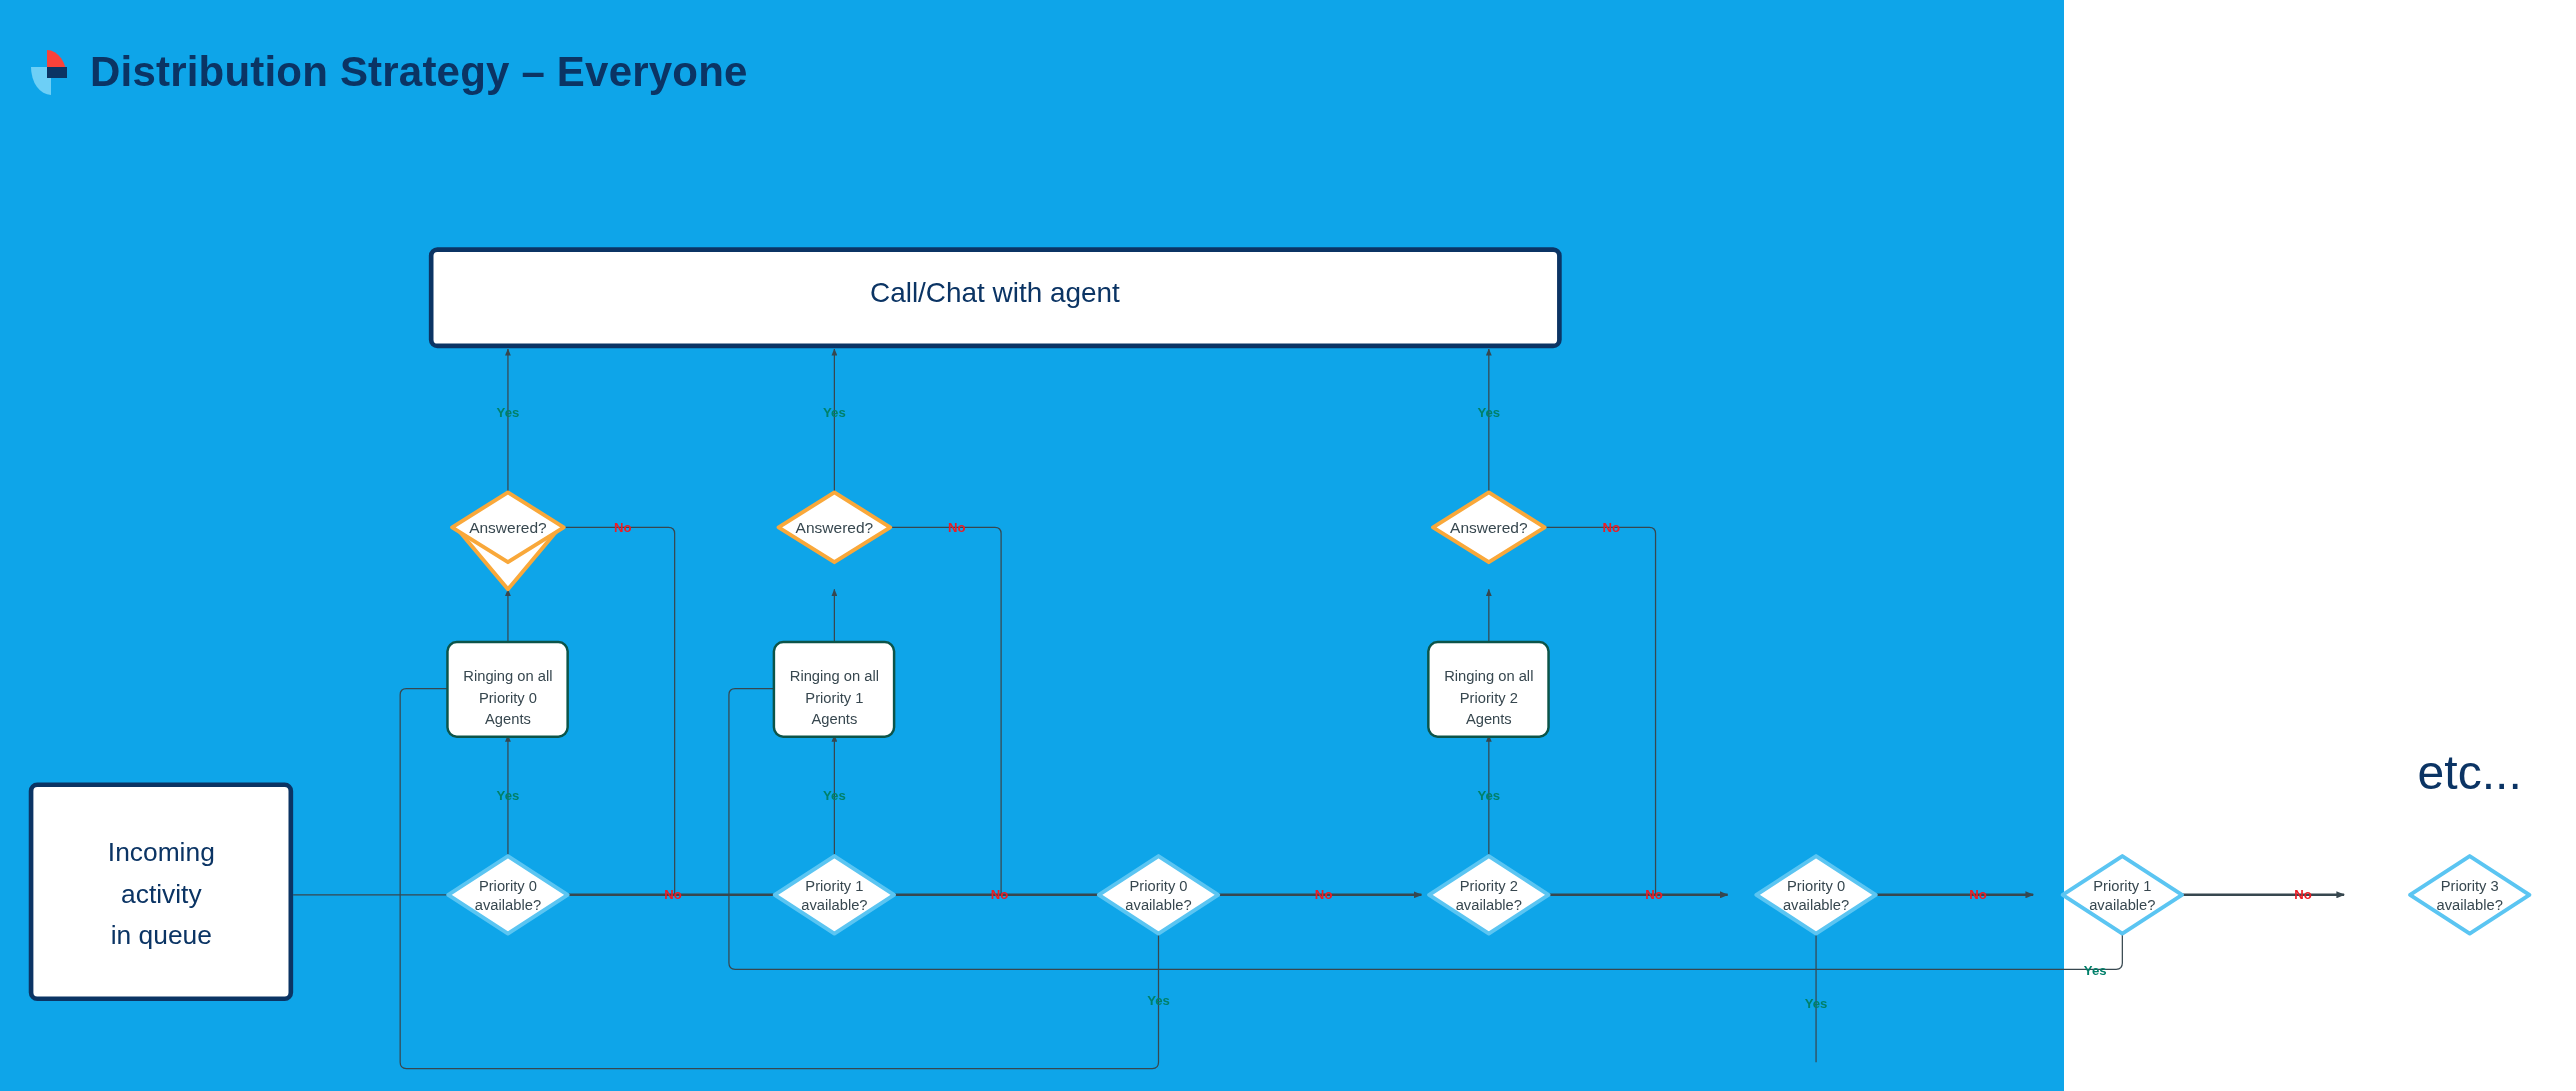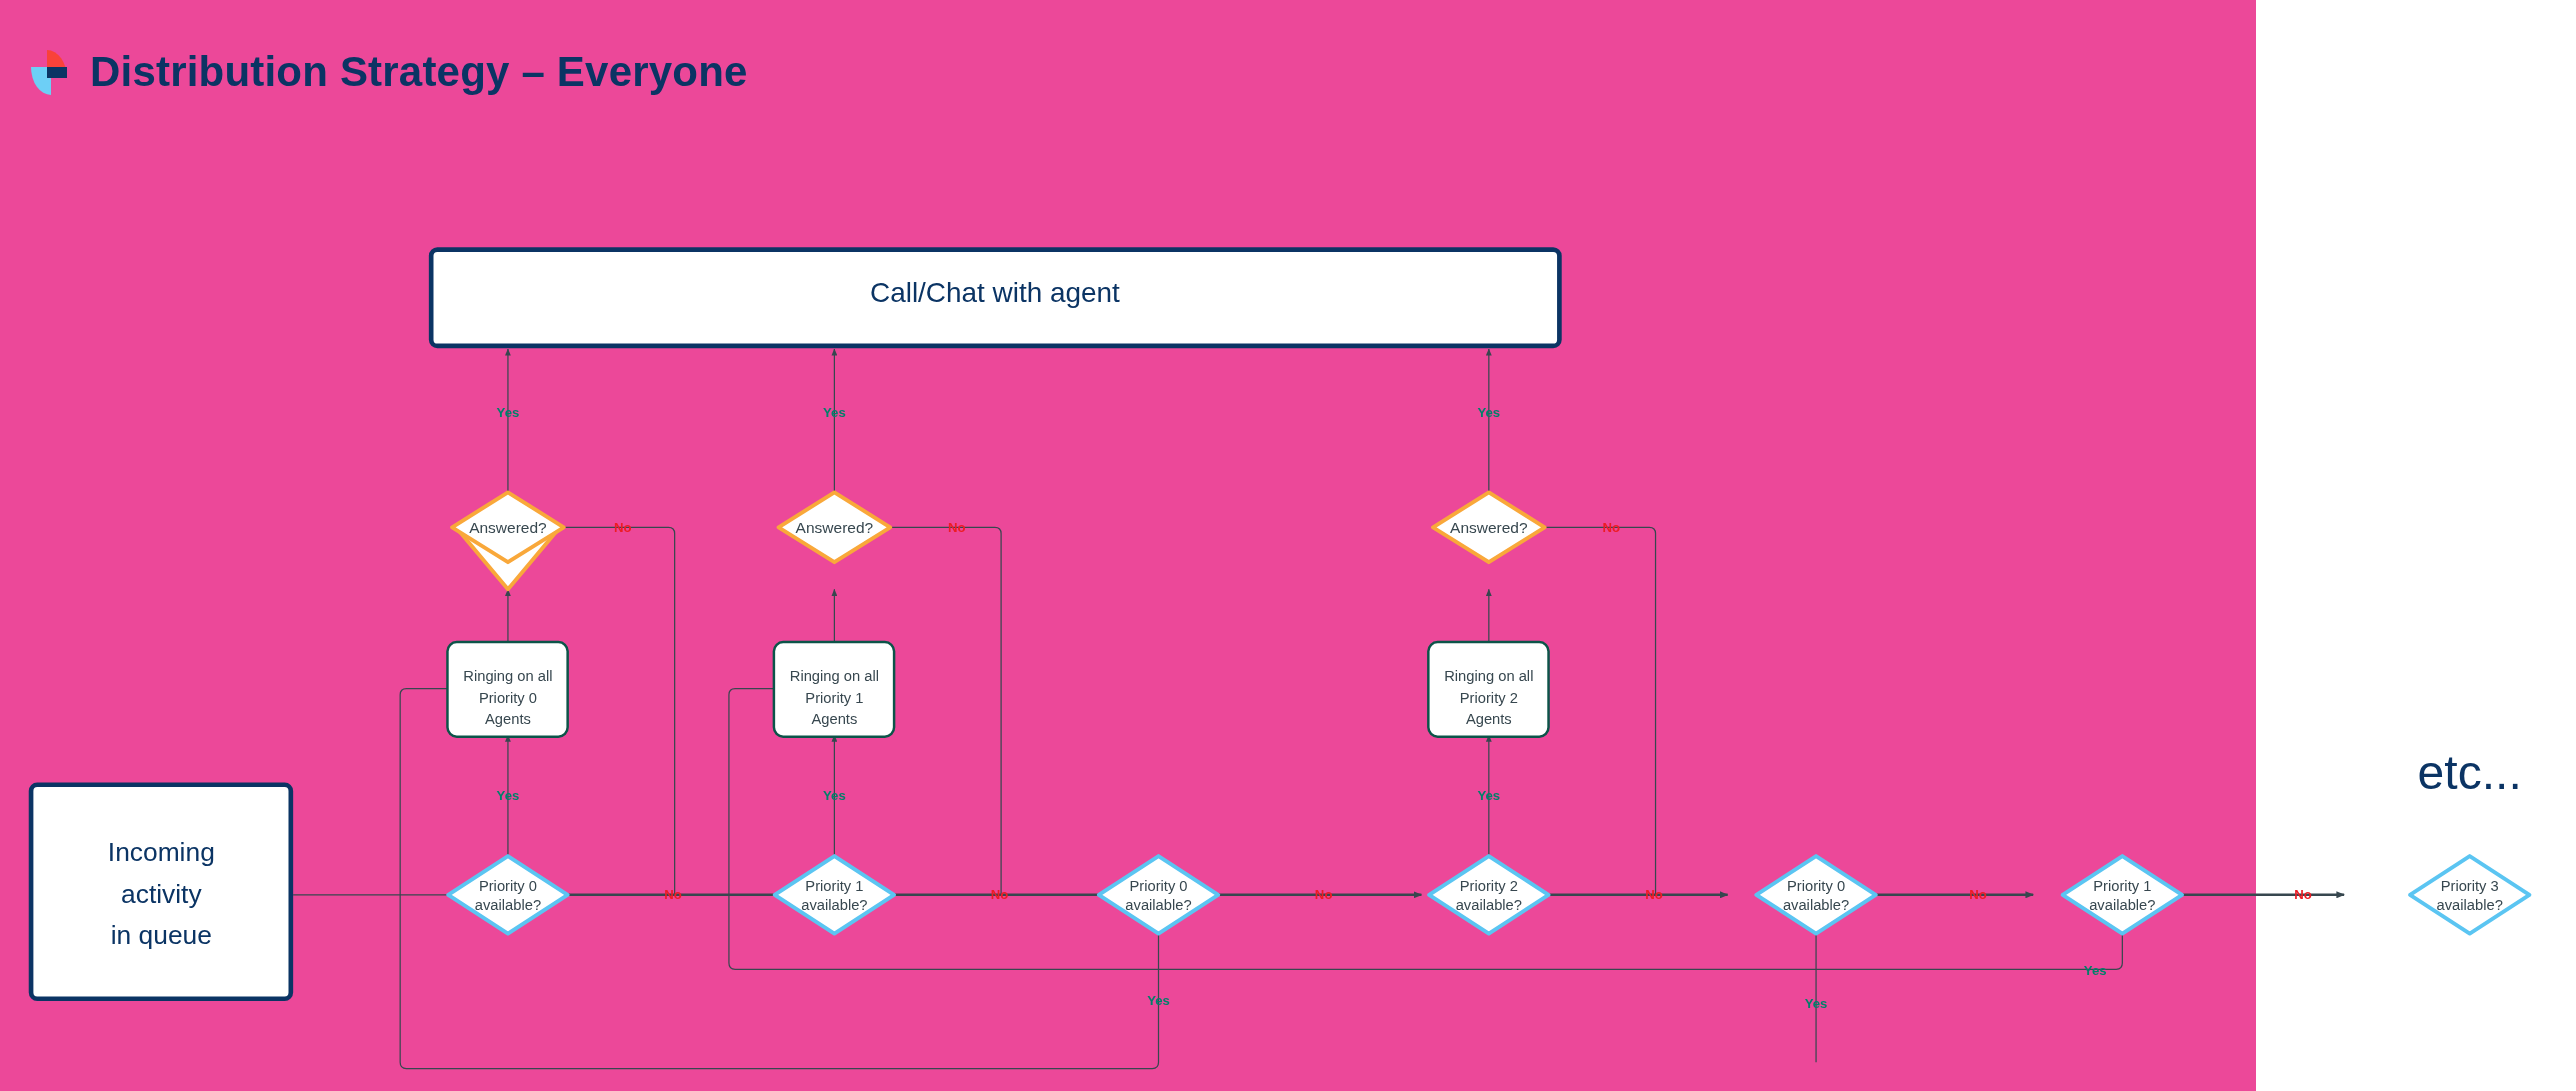--- a/index.html
+++ b/index.html
@@ -1,20 +1,20 @@
 <!DOCTYPE html>
 <html style="font-size:12.4px"><head>
 <meta charset="utf-8">
 <style>
   html,body{margin:0;padding:0;background:#ffffff;}
   body{
     width:2576px;height:1091px;overflow:hidden;
     font-family:"Liberation Sans","DejaVu Sans",sans-serif;
   }
-  #page{position:relative;width:2256px;height:1091px;background:#ec4899;}
+  #page{position:relative;width:2064px;height:1091px;background:#0ea5e9;}
 
   
   .header{position:absolute;left:31px;top:48px;display:flex;align-items:center;gap:23px;}
   .logo{position:relative;width:36px;height:45px;flex:0 0 auto;}
   .logo .sq-red{position:absolute;left:15.5px;top:0px;width:20px;height:28px;background:#f9423a;
       border-top-right-radius:20px 28px;border-bottom-right-radius:20px 0px;}
   .logo .sq-blue{position:absolute;left:0px;top:17px;width:20px;height:28px;background:#6dcff6;
       border-bottom-left-radius:20px 28px;}
   .logo .sq-navy{position:absolute;left:15.5px;top:17px;width:20px;height:11px;background:#0b3464;}
   .page-title{font-size:42px;font-weight:bold;color:#0b3464;letter-spacing:0.2px;white-space:nowrap;}

